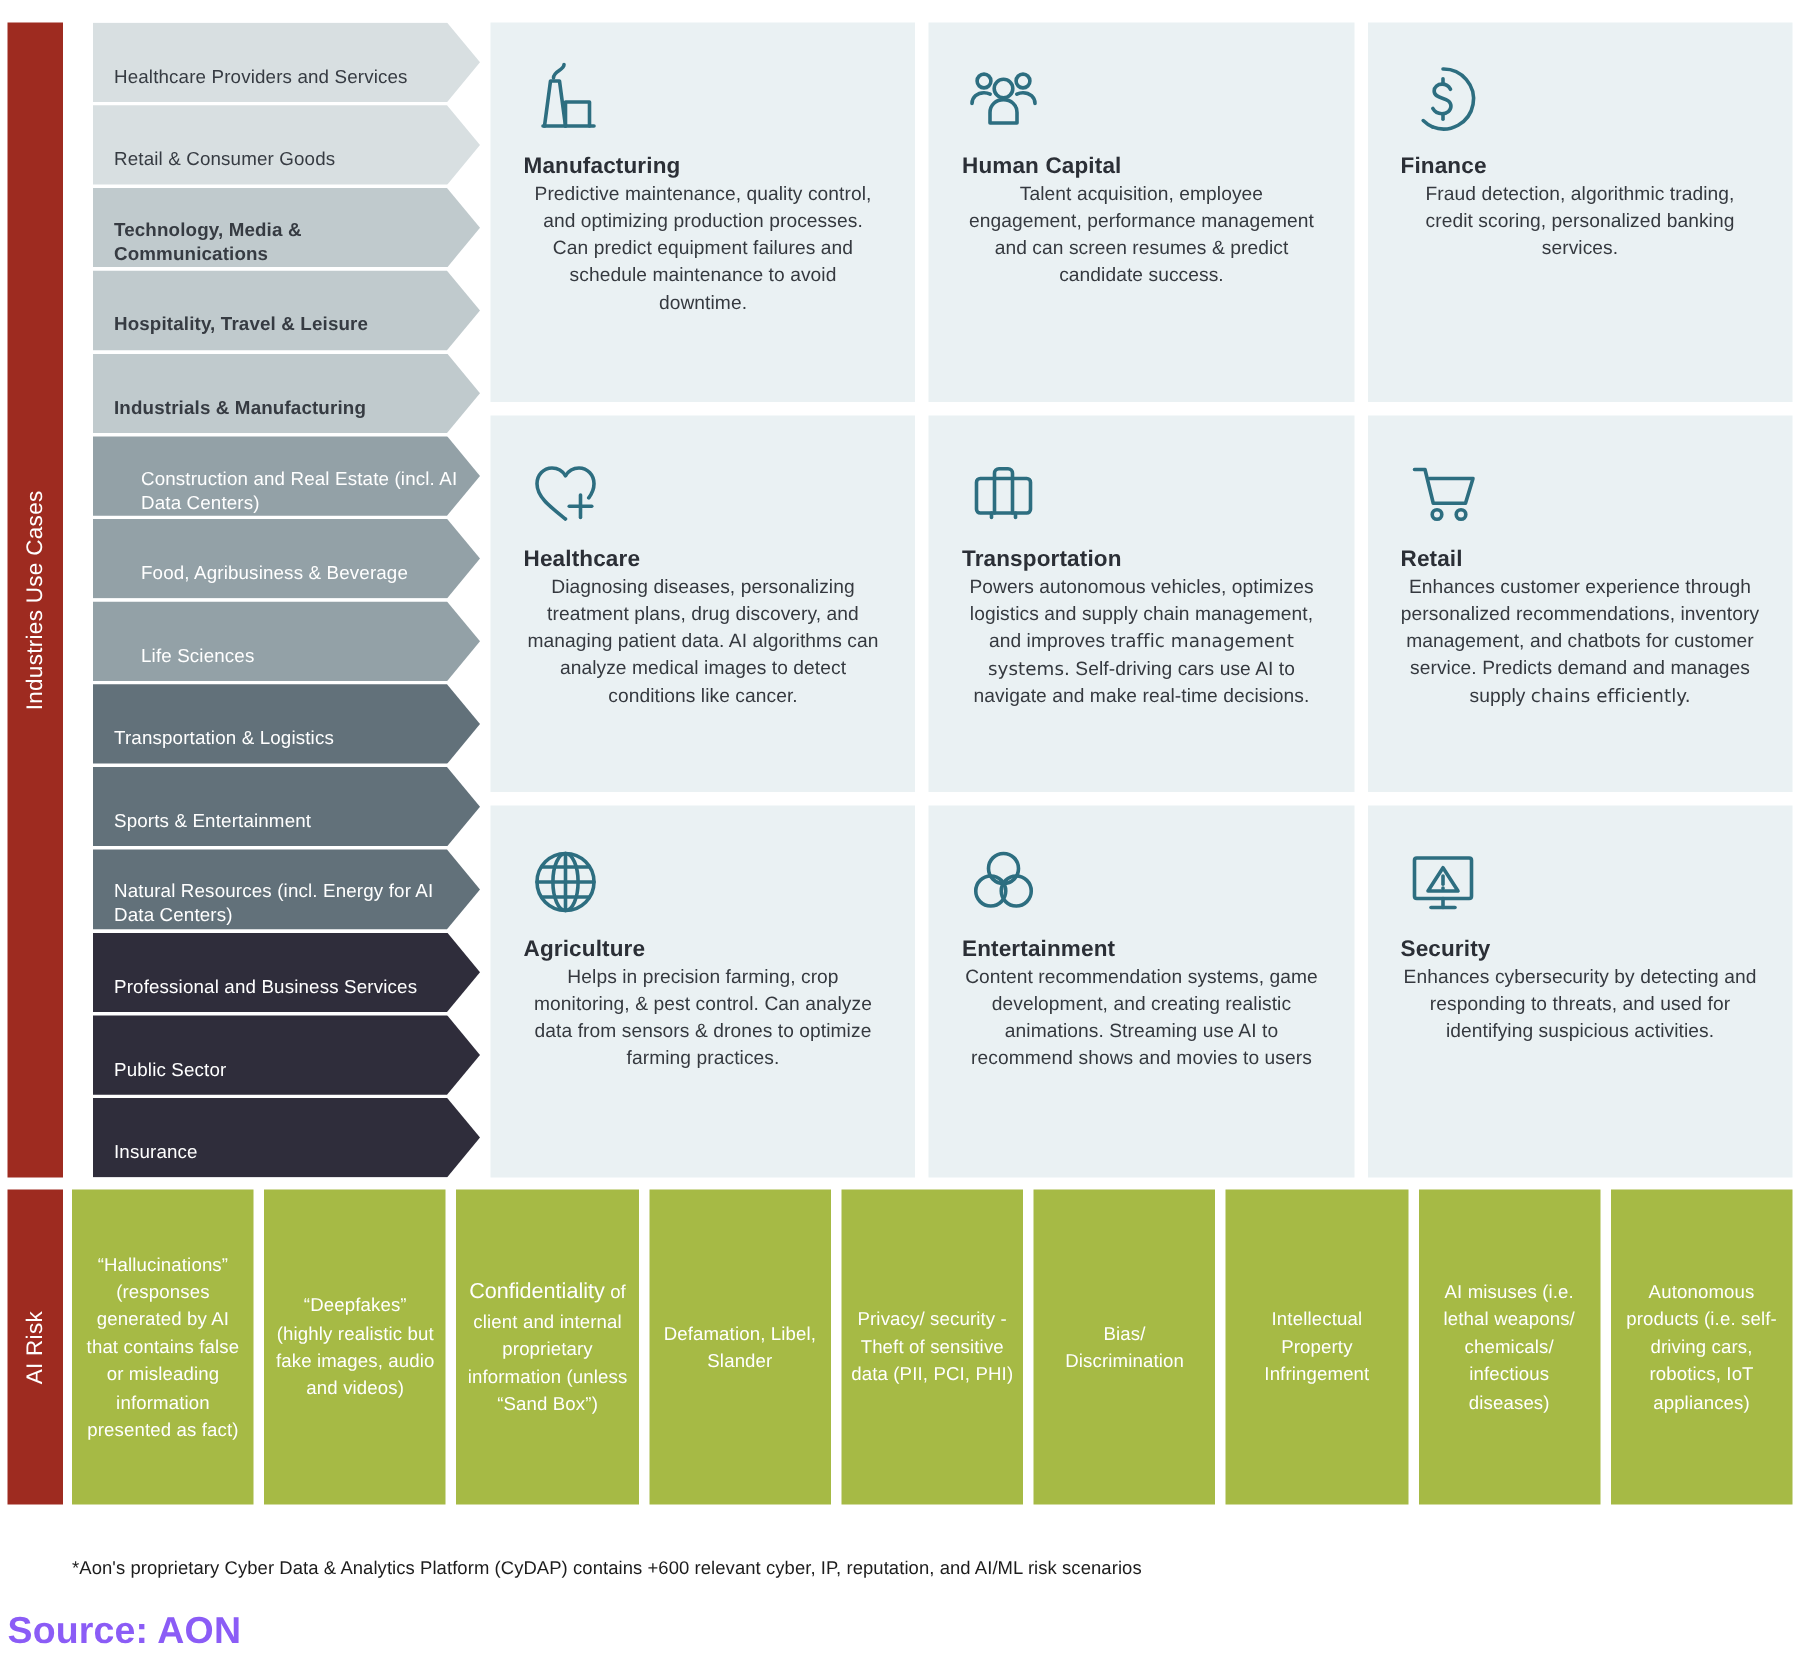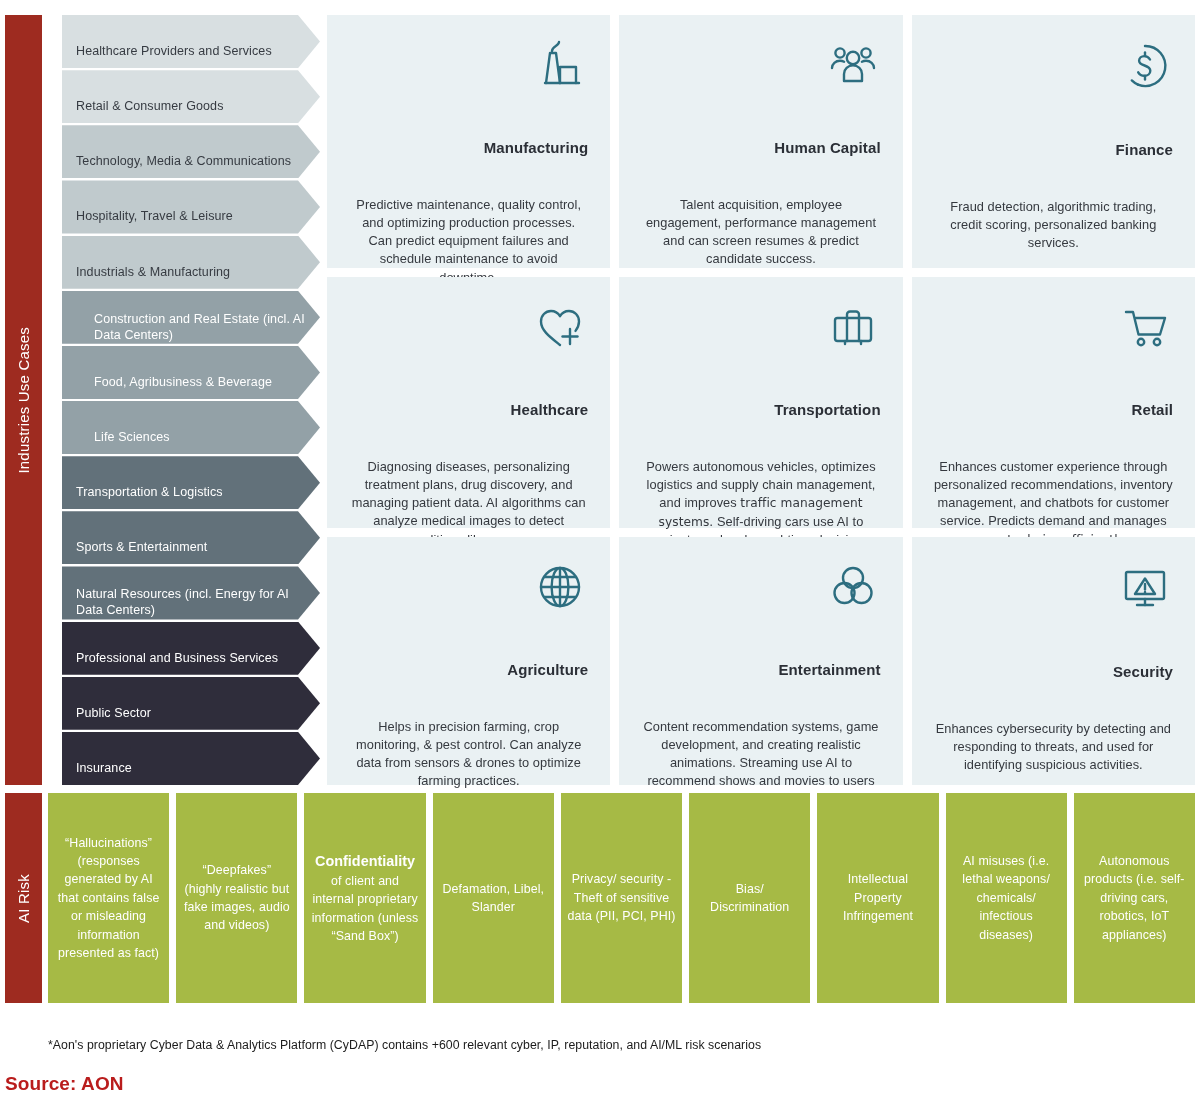--- a/index.html
+++ b/index.html
@@ -48,21 +48,21 @@
     clip-path: polygon(0 0, calc(100% - 22px) 0, 100% 50%, calc(100% - 22px) 100%, 0 100%);
     min-height: 0;
   }
   .arrow .lbl {
     font-size: 12.5px;
     line-height: 1.28;
     letter-spacing: .1px;
     margin-top: 19px;
   }
   .sh0 { background: #d8dfe1; }
-  .sh1 { background: #c0cacd; }
+  .sh1 { background: #c0cacd; font-weight: bold; }
   .sh2 { background: #93a1a7; padding-left: 32px; }
   .sh3 { background: #62717a; }
   .sh4 { background: #2f2d3b; }
   .txt-dark  { color: #363b42; }
   .txt-light { color: #ffffff; }
 
   
   #card-grid {
     position: absolute;
     left: 327px; top: 15px;
@@ -70,24 +70,23 @@
     display: grid;
     grid-template-columns: repeat(3, 1fr);
     grid-template-rows: 253px 251px 248px;
     column-gap: 9px;
     row-gap: 9px;
   }
   .card {
     background: #eaf1f3;
     display: flex;
     flex-direction: column;
-    align-items: flex-end;
+    align-items: flex-start;
     padding: 22px 22px 10px 22px;
     text-align: center;
-    gap: 39px;
   }
   .card .ico { height: 58px; display: flex; align-items: center; justify-content: center; margin-bottom: 7px; }
   .card .ico svg { display: block; }
   .card h3 {
     font-size: 15px;
     font-weight: bold;
     color: #2b2f36;
     margin-bottom: 1px;
     letter-spacing: .1px;
   }
@@ -116,39 +115,39 @@
     align-items: center;
     justify-content: center;
     text-align: center;
     padding: 6px 6px;
     font-size: 12.4px;
     line-height: 1.48;
     letter-spacing: .1px;
   }
   .risk .strong {
     font-size: 14.4px;
-    font-weight: bold;
+    font-weight: normal;
     letter-spacing: 0;
   }
 
   
   #footnote {
     position: absolute;
     left: 5px; top: 1038px;
     font-size: 12.3px;
     color: #1c1c1c;
     letter-spacing: .05px;
     margin-left: 43px;
   }
   #source {
     position: absolute;
     left: 5px; top: 1073px;
-    font-size: 19px;
+    font-size: 25px;
     font-weight: bold;
-    color: #b91c1c;
+    color: #8b5cf6;
     letter-spacing: .1px;
   }
 </style>
 </head>
 <body>
 
 <div id="page">
 
   <div class="vbar" id="industries-bar">
     <span>Industries Use Cases</span>

